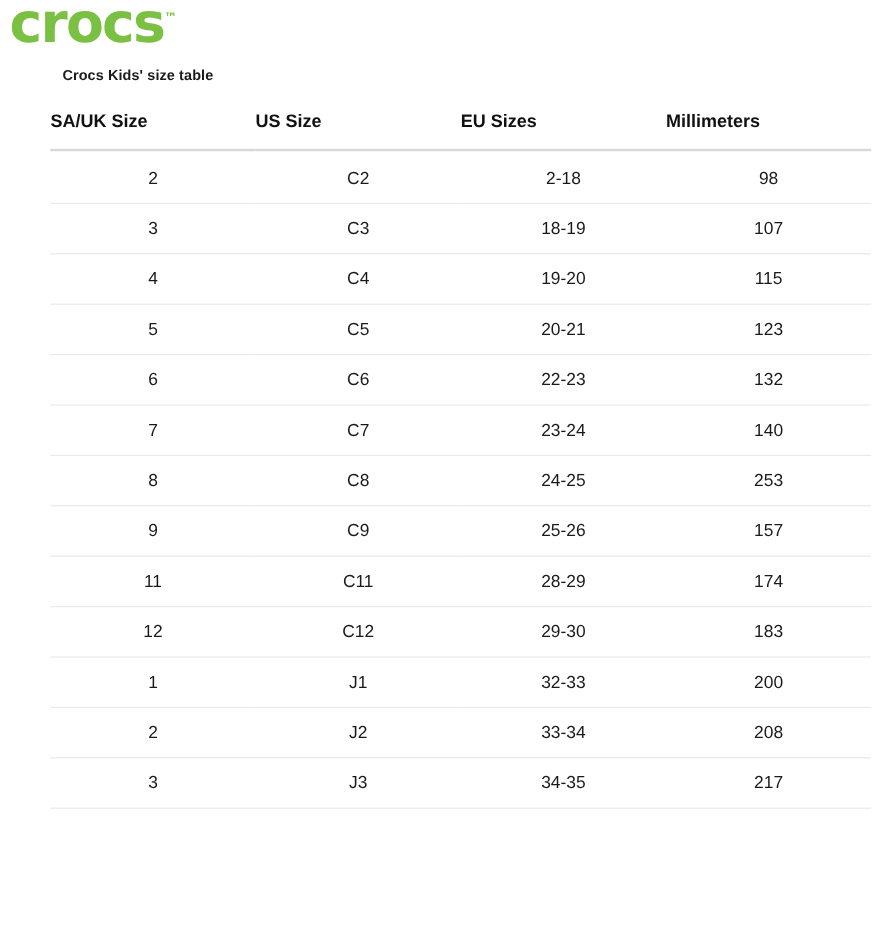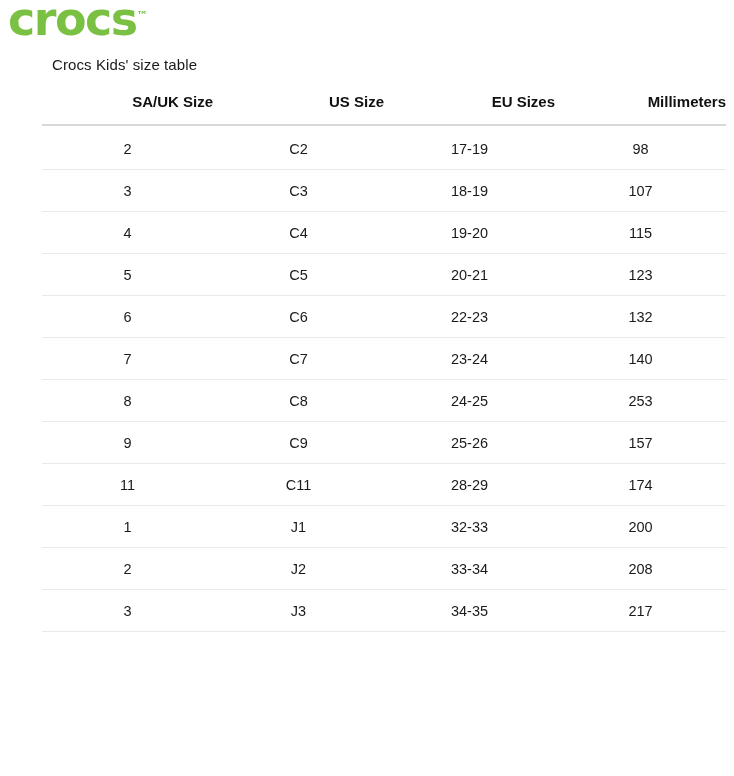--- a/index.html
+++ b/index.html
@@ -34,42 +34,42 @@
   .brand .tm {
     font-size: 11px;
     vertical-align: super;
     letter-spacing: 0;
     font-weight: 700;
   }
   .caption {
     position: absolute;
     left: 52px;
     top: 56px;
-    font-size: 15px;
-    font-weight: 400;
+    font-size: 12px;
+    font-weight: 700;
     color: #1a1a1a;
     letter-spacing: 0.1px;
     text-align: right;
   }
   .table-wrap {
     position: absolute;
     left: 42px;
     top: 84px;
     width: 684px;
   }
   table.size-table {
     border-collapse: collapse;
     width: 684px;
     table-layout: fixed;
   }
   table.size-table th {
     font-size: 15px;
     font-weight: 700;
     color: #111111;
-    text-align: right;
+    text-align: left;
     padding: 9px 0 14px 0;
     border-bottom: 2px solid #d8d8d8;
   }
   table.size-table td {
     font-size: 14.5px;
     font-weight: 400;
     color: #1a1a1a;
     text-align: center;
     padding: 13px 0 12px 0;
     border-bottom: 1px solid #e9e9e9;
@@ -104,21 +104,21 @@
           <th>SA/UK Size</th>
           <th>US Size</th>
           <th>EU Sizes</th>
           <th>Millimeters</th>
         </tr>
       </thead>
       <tbody>
         <tr>
           <td>2</td>
           <td>C2</td>
-          <td>17-19</td>
+          <td>2-18</td>
           <td>98</td>
         </tr>
         <tr>
           <td>3</td>
           <td>C3</td>
           <td>18-19</td>
           <td>107</td>
         </tr>
         <tr>
           <td>4</td>
@@ -156,20 +156,26 @@
           <td>25-26</td>
           <td>157</td>
         </tr>
         <tr>
           <td>11</td>
           <td>C11</td>
           <td>28-29</td>
           <td>174</td>
         </tr>
         <tr>
+          <td>12</td>
+          <td>C12</td>
+          <td>29-30</td>
+          <td>183</td>
+        </tr>
+        <tr>
           <td>1</td>
           <td>J1</td>
           <td>32-33</td>
           <td>200</td>
         </tr>
         <tr>
           <td>2</td>
           <td>J2</td>
           <td>33-34</td>
           <td>208</td>

